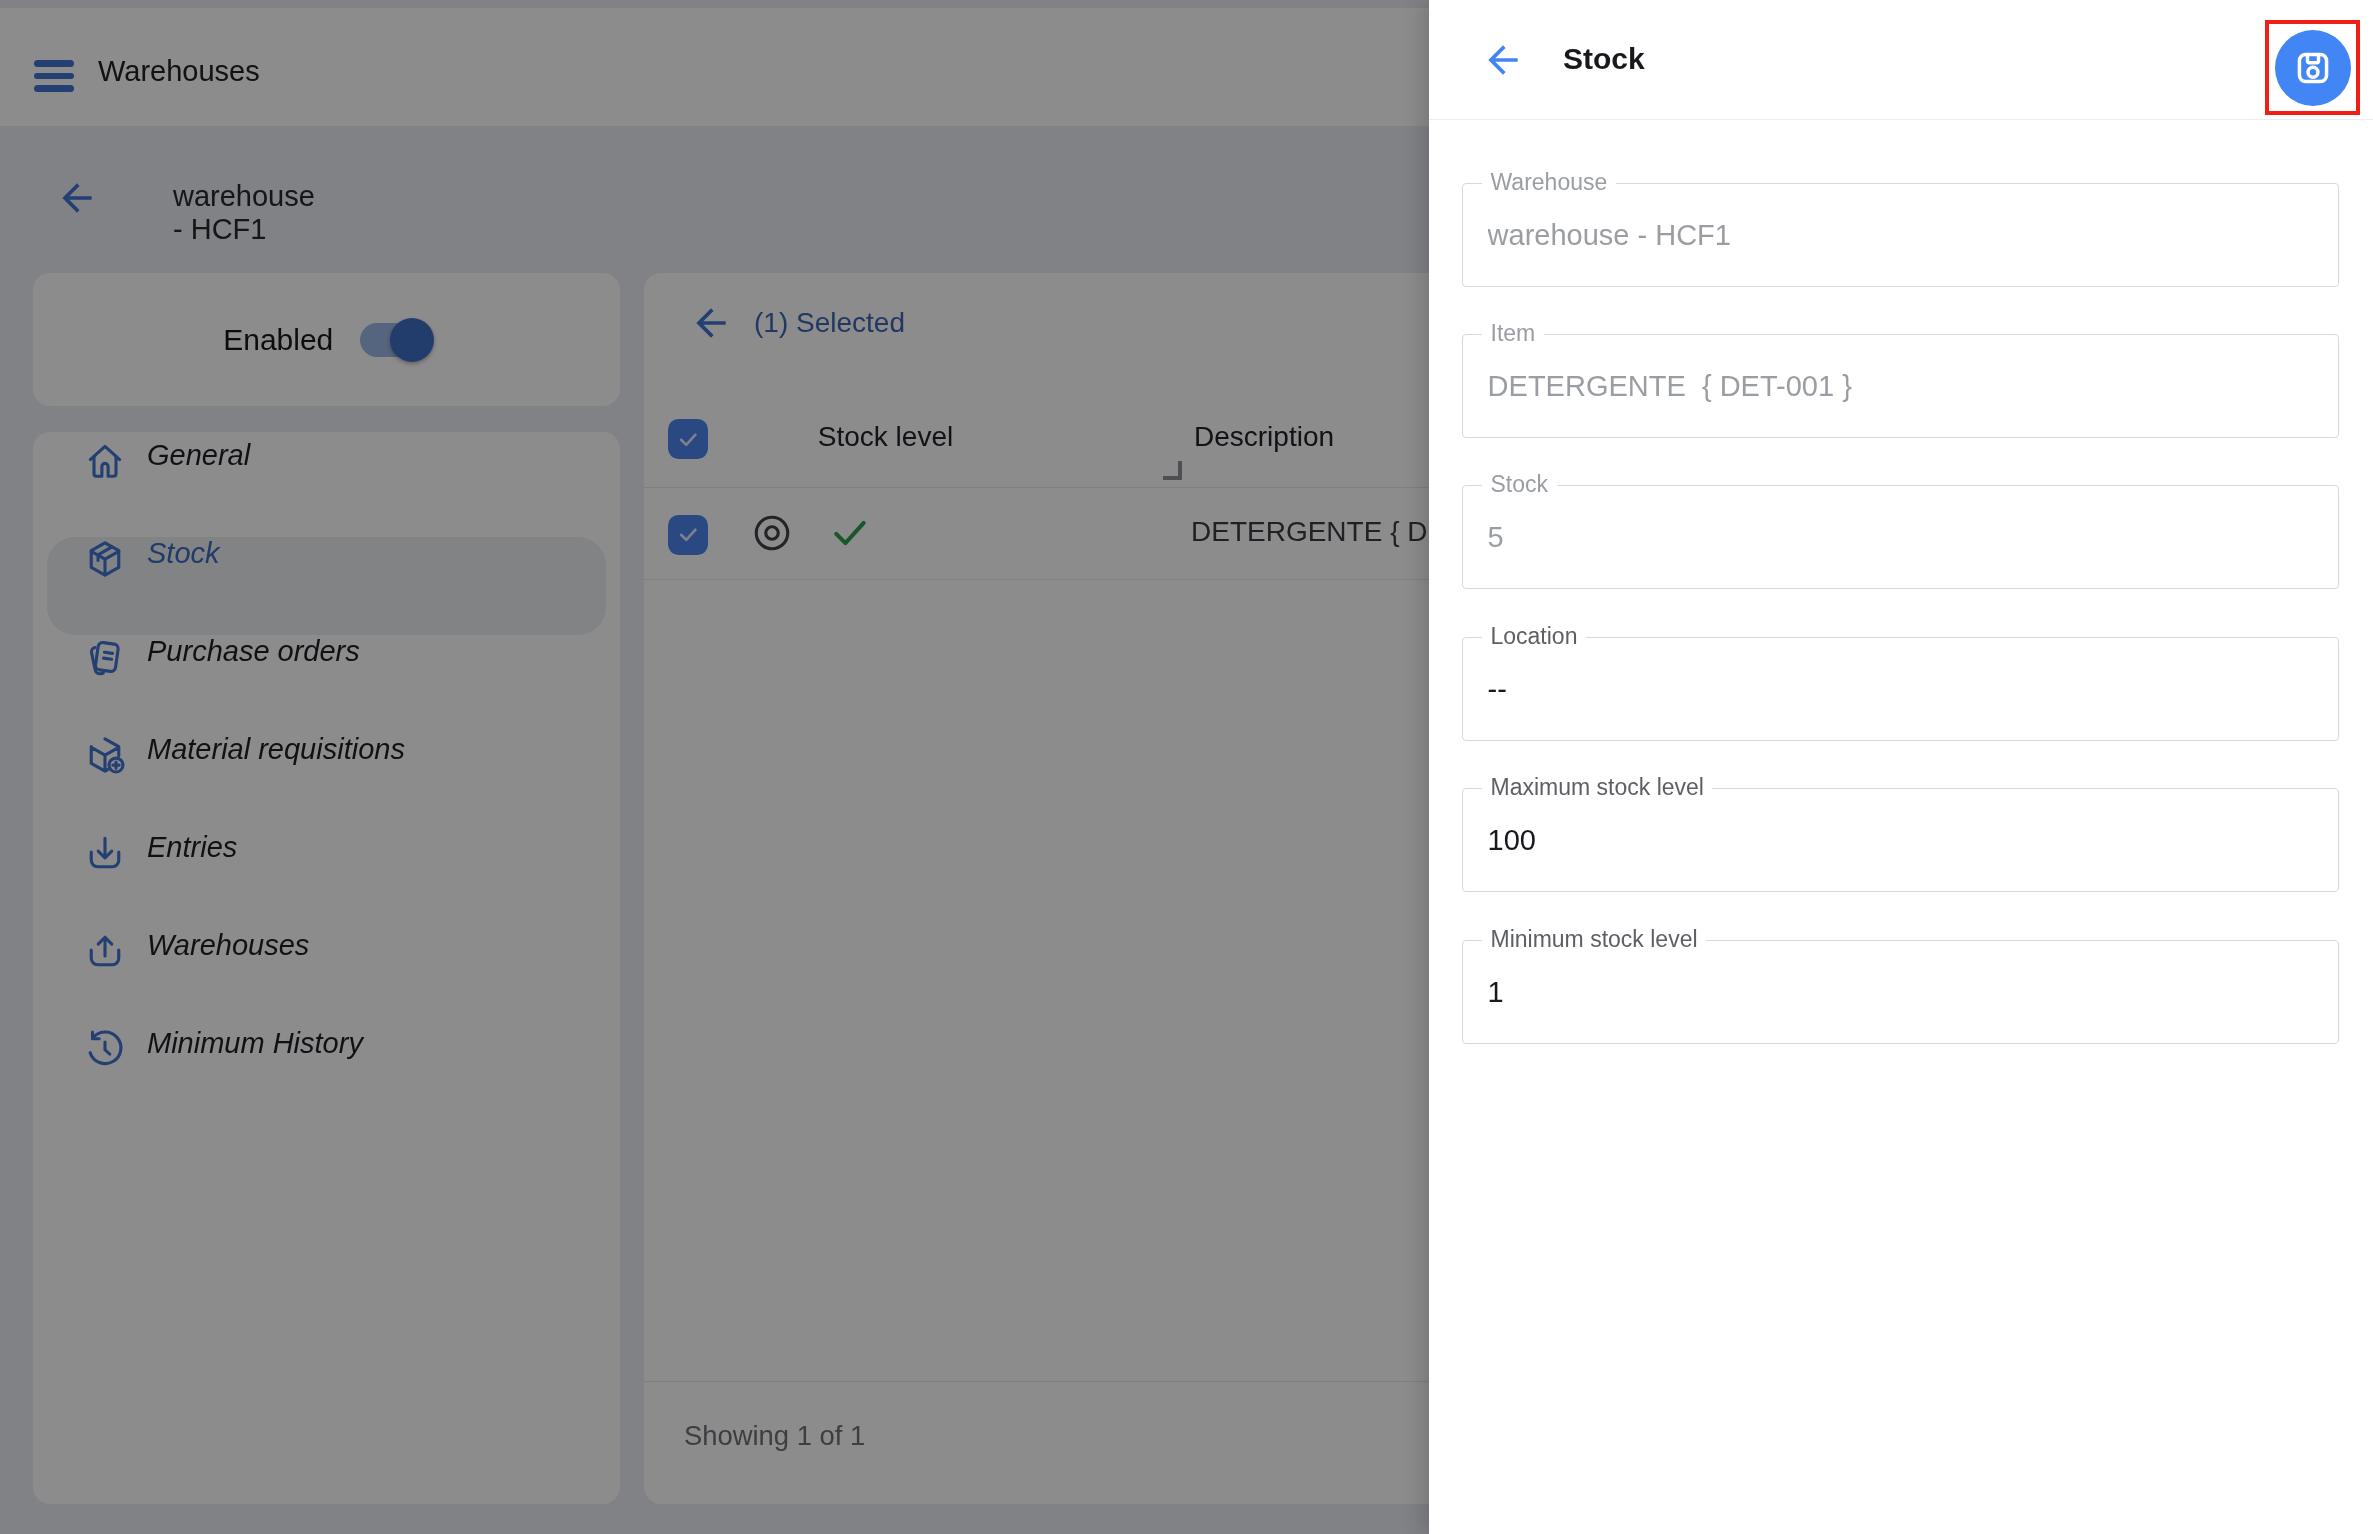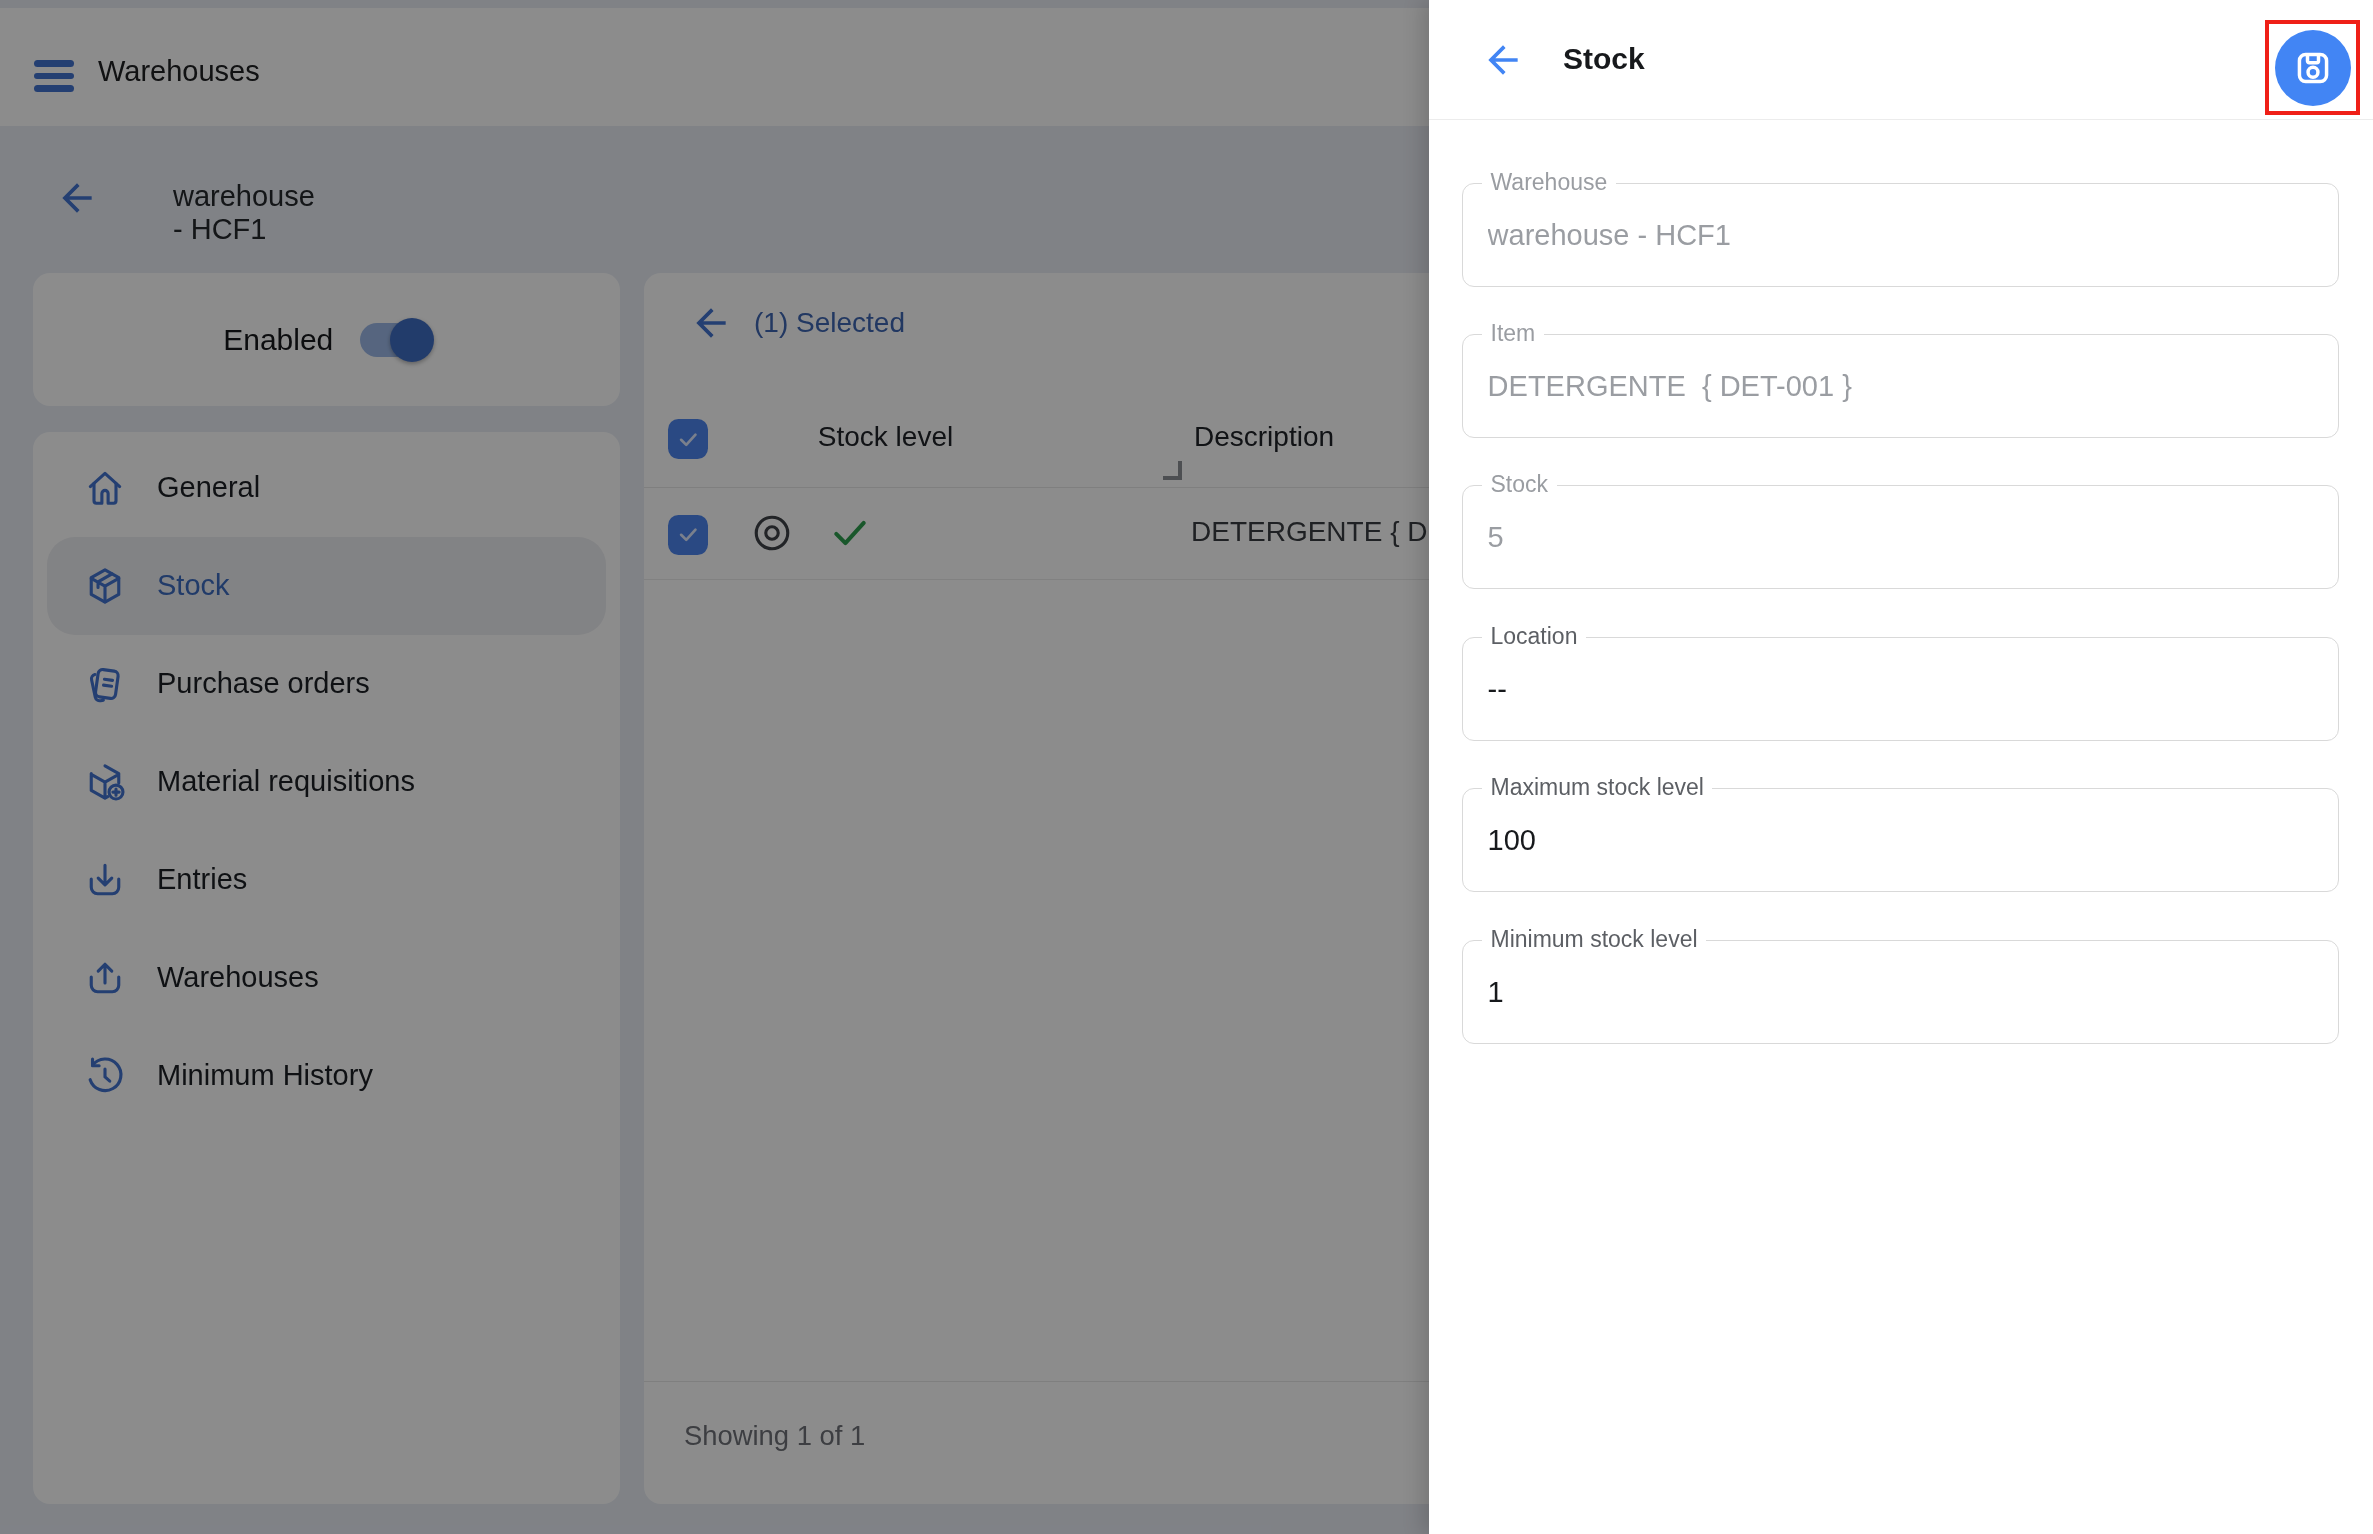--- a/index.html
+++ b/index.html
@@ -22,21 +22,21 @@
   
   .card{position:absolute;background:#ffffff;border-radius:17px;}
   .enabled-card{left:33px;top:273px;width:587px;height:133px;display:flex;align-items:center;justify-content:center;}
   .enabled-inner{display:flex;align-items:center;gap:26.5px;}
   .enabled-label{font-size:30px;color:#17191c;}
   .toggle{position:relative;width:70px;height:34px;cursor:pointer;}
   .toggle .track{position:absolute;left:0;top:0;width:70px;height:34px;border-radius:17px;background:#9db9e8;}
   .toggle .thumb{position:absolute;right:-3.8px;top:-4.7px;width:44px;height:44px;border-radius:50%;background:#3f6dc4;box-shadow:0 1.9px 4.7px rgba(0,0,0,0.3);}
   
   .nav-card{left:33px;top:432px;width:587px;height:1072px;padding-top:6.6px;box-sizing:border-box;}
-  .nav-item{height:98px;margin:0 14px;border-radius:28px;display:flex;align-items:center;padding-left:36px;gap:30px;cursor:pointer;}
+  .nav-item{height:98px;margin:0 14px;border-radius:28px;display:flex;padding-left:36px;gap:20px;cursor:pointer;font-style:italic;}
   .nav-item.selected{background:#edeef2;}
   .nav-item .nicon{width:44px;height:44px;flex:0 0 auto;}
   .nav-item .nlabel{font-size:29px;color:#1d2025;}
   .nav-item.selected .nlabel{color:#3d6cc0;}
   svg.stroke-blue *{stroke:#4273cf;fill:none;stroke-width:1.7;stroke-linecap:round;stroke-linejoin:round;}
   
   .table-card{left:644px;top:273px;width:1694px;height:1231px;}
   .sel-toolbar{position:absolute;left:0;top:0;width:100%;height:114px;}
   .sel-toolbar .back-arrow{position:absolute;left:45px;top:28px;}
   .sel-text{position:absolute;left:110px;top:34px;font-size:28px;color:#3e66b2;}
@@ -59,21 +59,21 @@
   .dim{position:absolute;left:0;top:0;width:2373px;height:1535px;background:rgba(0,0,0,0.45);z-index:5;pointer-events:none;}
   
   .drawer{position:absolute;left:1429px;top:0;width:944px;height:1535px;background:#ffffff;z-index:10;box-shadow:-7.6px 0 19px rgba(0,0,0,0.15);}
   .drawer-header{position:absolute;left:0;top:0;width:100%;height:120px;border-bottom:1.9px solid #ececec;box-sizing:border-box;}
   .drawer-header .back-arrow{position:absolute;left:52px;top:38px;}
   .drawer-title{position:absolute;left:134px;top:42px;font-size:30px;font-weight:bold;color:#17191c;}
   .save-annotation{position:absolute;left:836px;top:20px;width:87px;height:87px;border:4.7px solid #ef1f17;box-sizing:content-box;display:flex;align-items:center;justify-content:center;}
   .save-fab{width:76px;height:76px;border-radius:50%;background:#4285f4;display:flex;align-items:center;justify-content:center;cursor:pointer;border:none;}
   .save-fab svg{width:44px;height:44px;}
   
-  .field{position:absolute;left:33px;width:877px;height:104px;border:1.9px solid #d9d9d9;border-radius:12px;box-sizing:border-box;background:#fff;}
+  .field{position:absolute;left:33px;width:877px;height:104px;border:1.9px solid #d9d9d9;border-radius:4px;box-sizing:border-box;background:#fff;}
   .field .flabel{position:absolute;top:-15px;left:19px;background:#ffffff;padding:0 8.5px;font-size:23px;}
   .field input{position:absolute;left:0;top:0;width:100%;height:100%;border:none;outline:none;background:transparent;padding:0 0 0 24.6px;font-size:29px;font-family:"Liberation Sans",sans-serif;box-sizing:border-box;}
   .field.f-disabled .flabel{color:#9a9da2;}
   .field.f-disabled input{color:#9a9da2;}
   .field.f-enabled .flabel{color:#5c5f64;}
   .field.f-enabled input{color:#17191c;}
   .f-warehouse{top:183px;} .f-item{top:334px;} .f-stock{top:485px;}
   .f-location{top:637px;} .f-max{top:788px;} .f-min{top:940px;} .f-order{top:1091px;}
 </style>
 </head>

